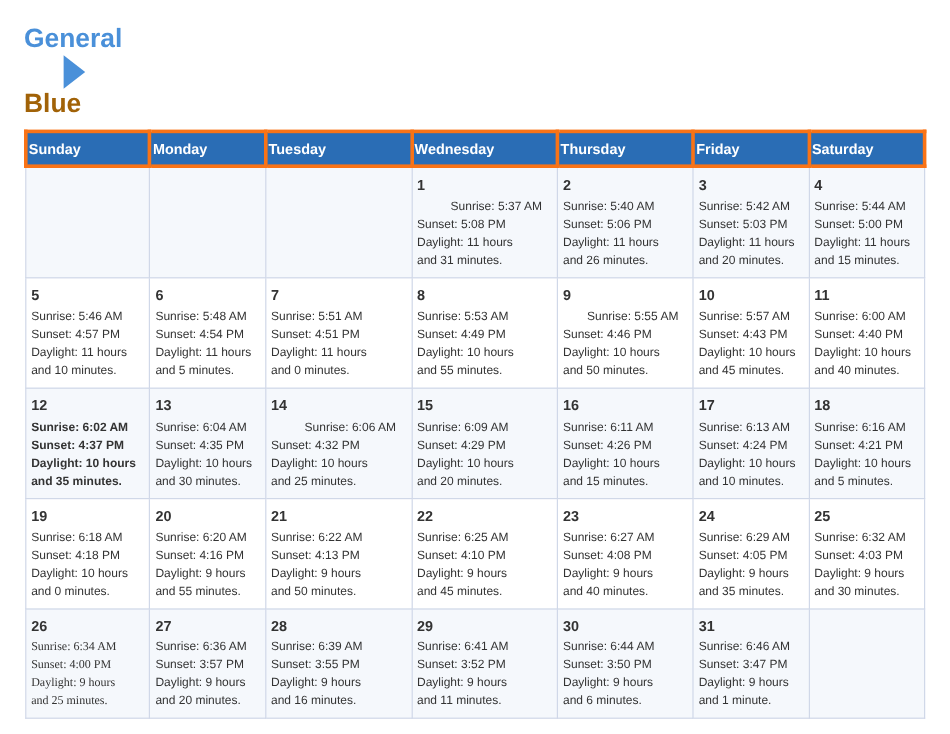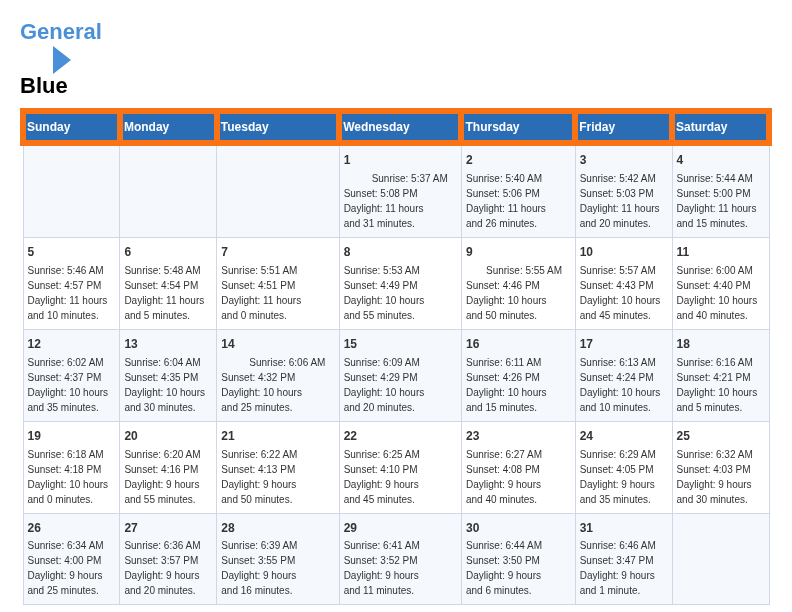--- a/index.html
+++ b/index.html
@@ -58,21 +58,21 @@
     }
     thead tr {
       background-color: #2a6db5;
       color: #fff;
     }
     thead th {
       padding: 6px 1px;
       text-align: left;
       font-weight: bold;
       font-size: 12px;
-      border: 6px solid #f97316;
+      border: 3px solid #f97316;
     }
     tbody tr {
       vertical-align: top;
     }
     tbody tr:nth-child(odd) {
       background-color: #f5f8fc;
     }
     tbody tr:nth-child(even) {
       background-color: #ffffff;
     }
@@ -103,21 +103,21 @@
 
 <div class="header">
   <div class="logo">
     <div style="display:flex;flex-direction:column;align-items:flex-start;">
       <div style="display:flex;align-items:center;flex-direction:column;">
         <span class="logo-text">
           <span>General</span>
         </span>
         <div class="logo-arrow"></div>
       </div>
-      <span class="logo-text" style="color:#000000;">Blue</span>
+      <span class="logo-text" style="color:#a16207;">Blue</span>
     </div>
   </div>
   <div class="title-block">
     <h1></h1>
     <h2></h2>
   </div>
 </div>
 
 <table>
   <thead>
@@ -177,21 +177,21 @@
         <td><span class="day-num">10</span><span class="day-info" style="white-space: pre-line;">Sunrise: 5:57 AM
 Sunset: 4:43 PM
 Daylight: 10 hours
 and 45 minutes.</span></td>
         <td><span class="day-num">11</span><span class="day-info" style="white-space: pre-line;">Sunrise: 6:00 AM
 Sunset: 4:40 PM
 Daylight: 10 hours
 and 40 minutes.</span></td>
       </tr>
       <tr>
-        <td><span class="day-num">12</span><span class="day-info" style="white-space: pre-line;">Sunrise: 6:02 AM
+        <td><span class="day-num">12</span><span class="day-info" style="white-space: pre-line; font-weight: bold;">Sunrise: 6:02 AM
 Sunset: 4:37 PM
 Daylight: 10 hours
 and 35 minutes.</span></td>
         <td><span class="day-num">13</span><span class="day-info" style="white-space: pre-line;">Sunrise: 6:04 AM
 Sunset: 4:35 PM
 Daylight: 10 hours
 and 30 minutes.</span></td>
         <td><span class="day-num">14</span><span class="day-info" style="white-space: pre-line; margin-left: 28px;">Sunrise: 6:06 AM
 Sunset: 4:32 PM
 Daylight: 10 hours
@@ -237,21 +237,21 @@
         <td><span class="day-num">24</span><span class="day-info" style="white-space: pre-line;">Sunrise: 6:29 AM
 Sunset: 4:05 PM
 Daylight: 9 hours
 and 35 minutes.</span></td>
         <td><span class="day-num">25</span><span class="day-info" style="white-space: pre-line;">Sunrise: 6:32 AM
 Sunset: 4:03 PM
 Daylight: 9 hours
 and 30 minutes.</span></td>
       </tr>
       <tr>
-        <td><span class="day-num">26</span><span class="day-info" style="white-space: pre-line;">Sunrise: 6:34 AM
+        <td><span class="day-num">26</span><span class="day-info" style="white-space: pre-line; font-family: Liberation Serif, serif;">Sunrise: 6:34 AM
 Sunset: 4:00 PM
 Daylight: 9 hours
 and 25 minutes.</span></td>
         <td><span class="day-num">27</span><span class="day-info" style="white-space: pre-line;">Sunrise: 6:36 AM
 Sunset: 3:57 PM
 Daylight: 9 hours
 and 20 minutes.</span></td>
         <td><span class="day-num">28</span><span class="day-info" style="white-space: pre-line;">Sunrise: 6:39 AM
 Sunset: 3:55 PM
 Daylight: 9 hours

